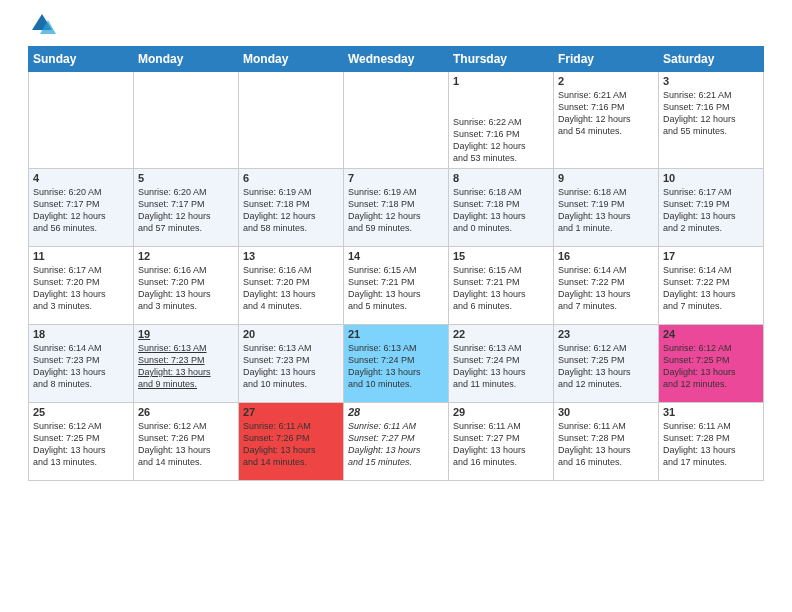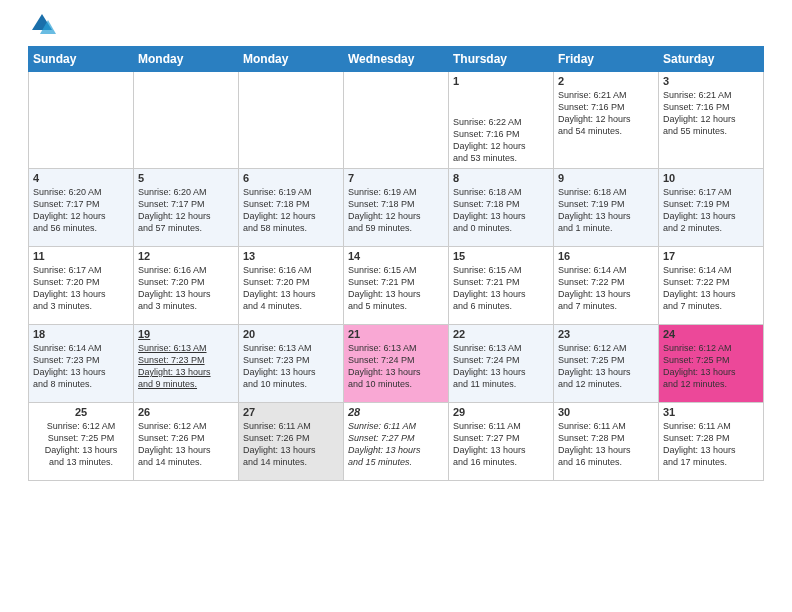--- a/index.html
+++ b/index.html
@@ -285,21 +285,21 @@
 Daylight: 13 hours
 and 9 minutes.</div>
           </td>
           <td style="background-color: rgb(240, 245, 251);">
             <span class="day-num">20</span>
             <div class="day-info" style="white-space: pre-line;">Sunrise: 6:13 AM
 Sunset: 7:23 PM
 Daylight: 13 hours
 and 10 minutes.</div>
           </td>
-          <td style="background-color: #f9a8d4; margin-top: 47px;">
+          <td style="background-color: #7dd3fc; margin-top: 47px;">
             <span class="day-num">21</span>
             <div class="day-info" style="white-space: pre-line;">Sunrise: 6:13 AM
 Sunset: 7:24 PM
 Daylight: 13 hours
 and 10 minutes.</div>
           </td>
           <td style="background-color: rgb(240, 245, 251);">
             <span class="day-num">22</span>
             <div class="day-info" style="white-space: pre-line;">Sunrise: 6:13 AM
 Sunset: 7:24 PM
@@ -315,35 +315,35 @@
           </td>
           <td style="background-color: #ec4899;">
             <span class="day-num">24</span>
             <div class="day-info" style="white-space: pre-line;">Sunrise: 6:12 AM
 Sunset: 7:25 PM
 Daylight: 13 hours
 and 12 minutes.</div>
           </td>
         </tr>
         <tr>
-          <td style="background-color: rgb(255, 255, 255); text-align: center;">
+          <td style="background-color: rgb(255, 255, 255);">
             <span class="day-num">25</span>
             <div class="day-info" style="white-space: pre-line;">Sunrise: 6:12 AM
 Sunset: 7:25 PM
 Daylight: 13 hours
 and 13 minutes.</div>
           </td>
           <td style="background-color: rgb(255, 255, 255);">
             <span class="day-num">26</span>
             <div class="day-info" style="white-space: pre-line;">Sunrise: 6:12 AM
 Sunset: 7:26 PM
 Daylight: 13 hours
 and 14 minutes.</div>
           </td>
-          <td style="background-color: #e5e5e5; margin-top: 32px;">
+          <td style="background-color: #ef4444; margin-top: 32px;">
             <span class="day-num">27</span>
             <div class="day-info" style="white-space: pre-line;">Sunrise: 6:11 AM
 Sunset: 7:26 PM
 Daylight: 13 hours
 and 14 minutes.</div>
           </td>
           <td style="background-color: rgb(255, 255, 255); font-style: italic;">
             <span class="day-num">28</span>
             <div class="day-info" style="white-space: pre-line;">Sunrise: 6:11 AM
 Sunset: 7:27 PM

